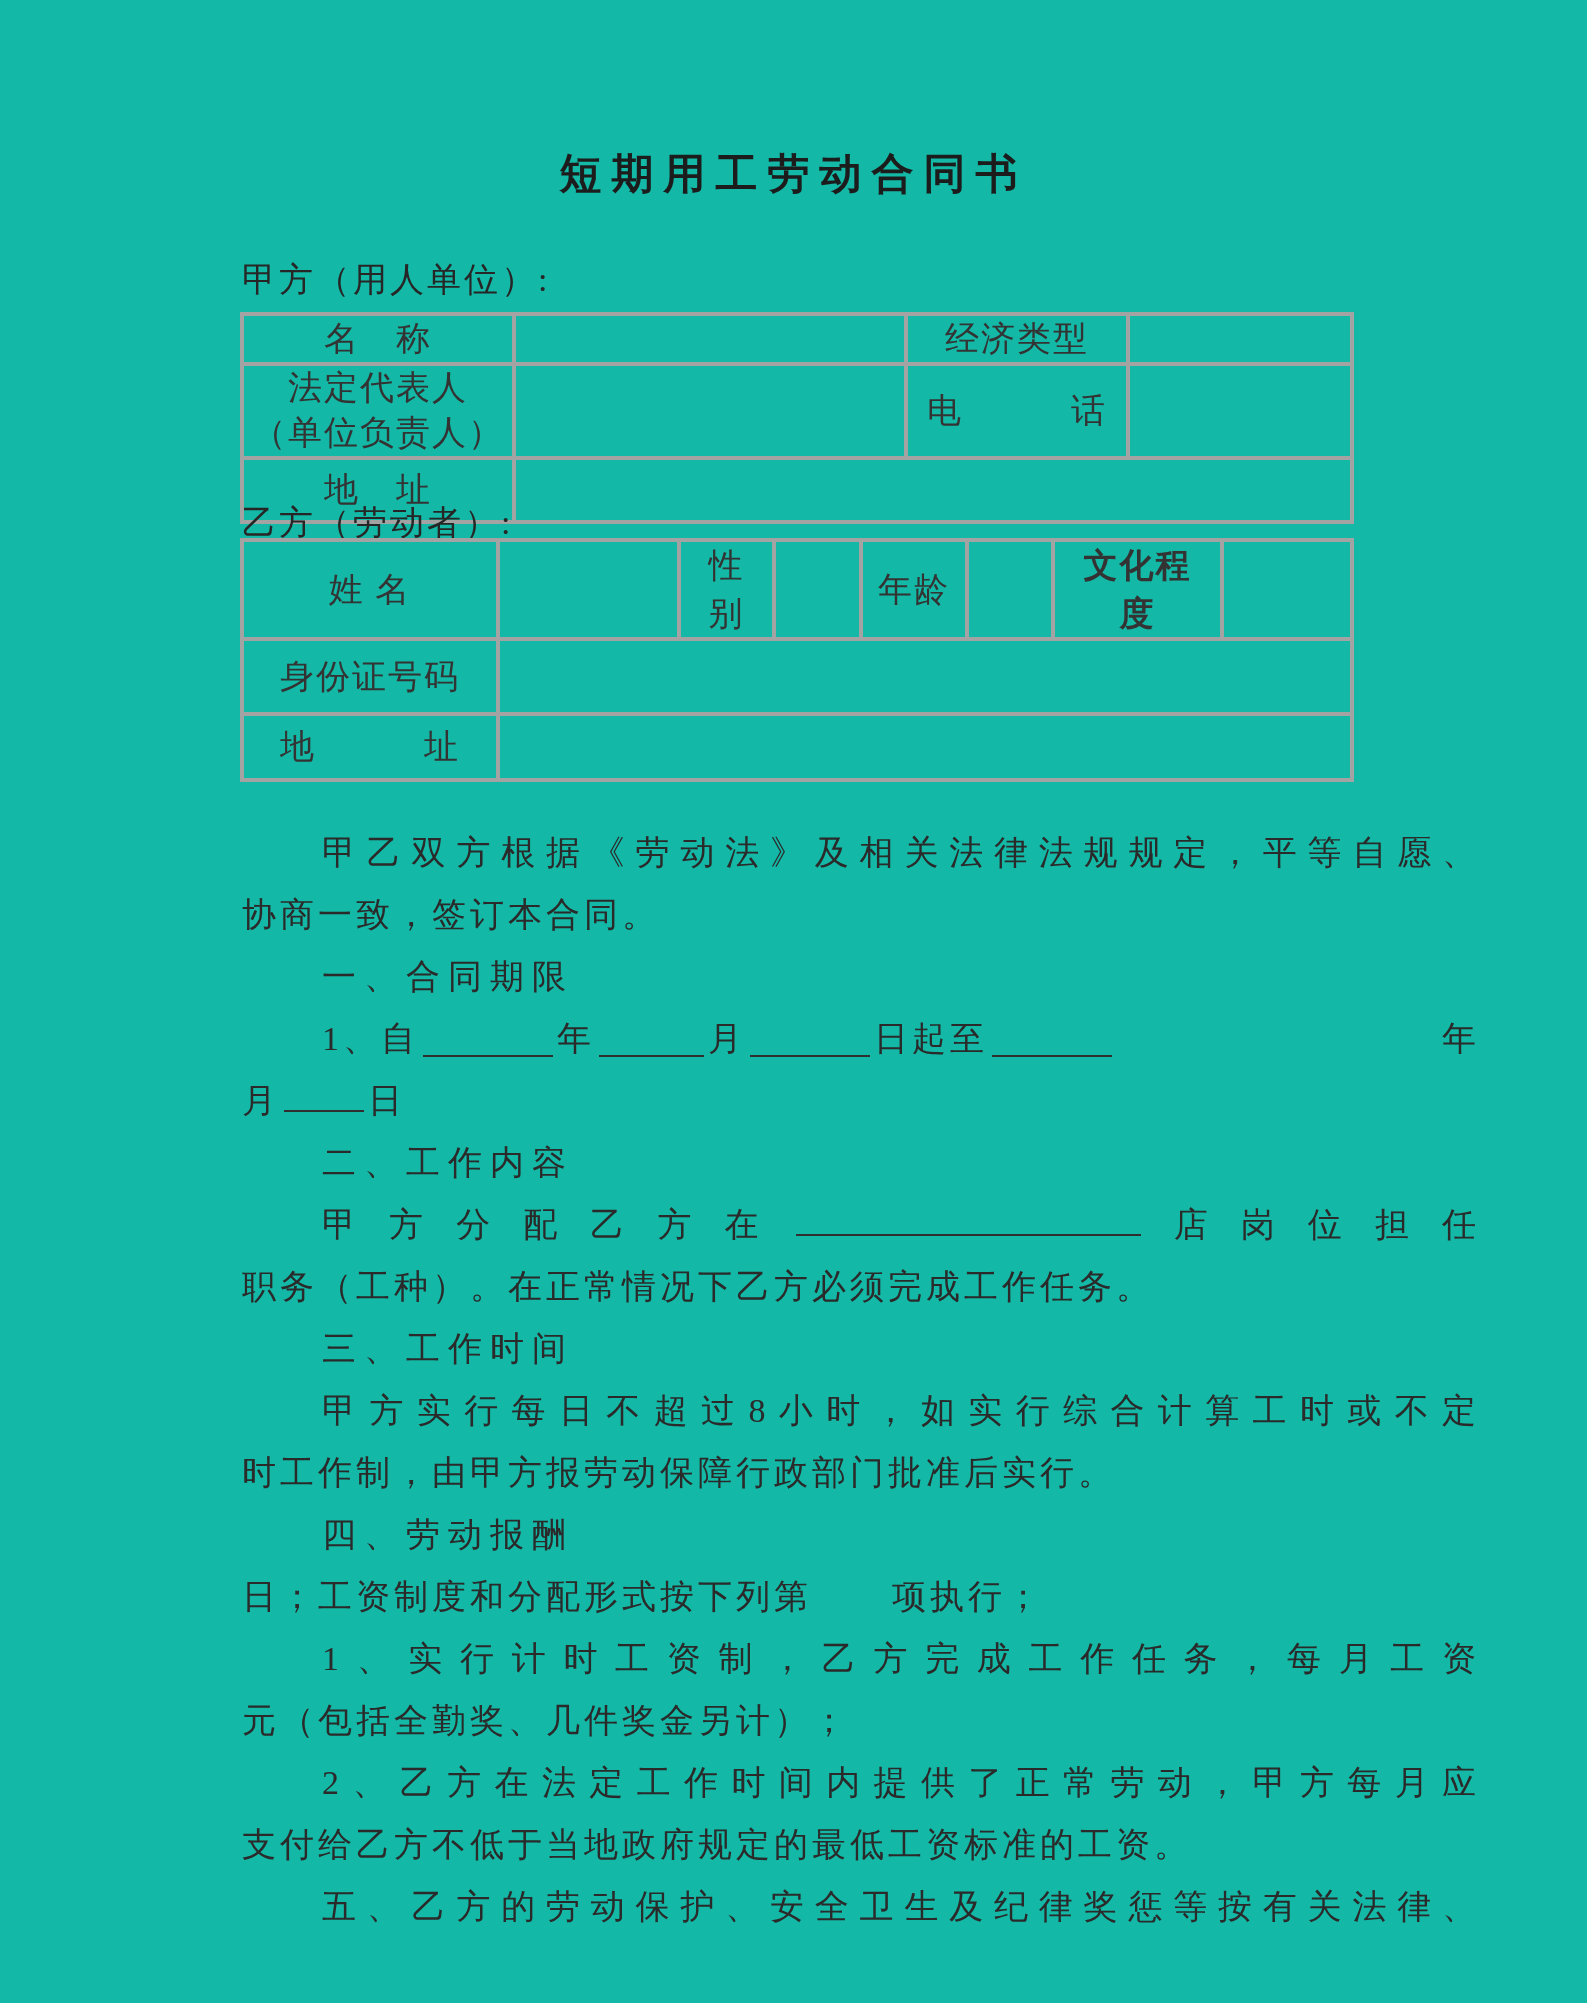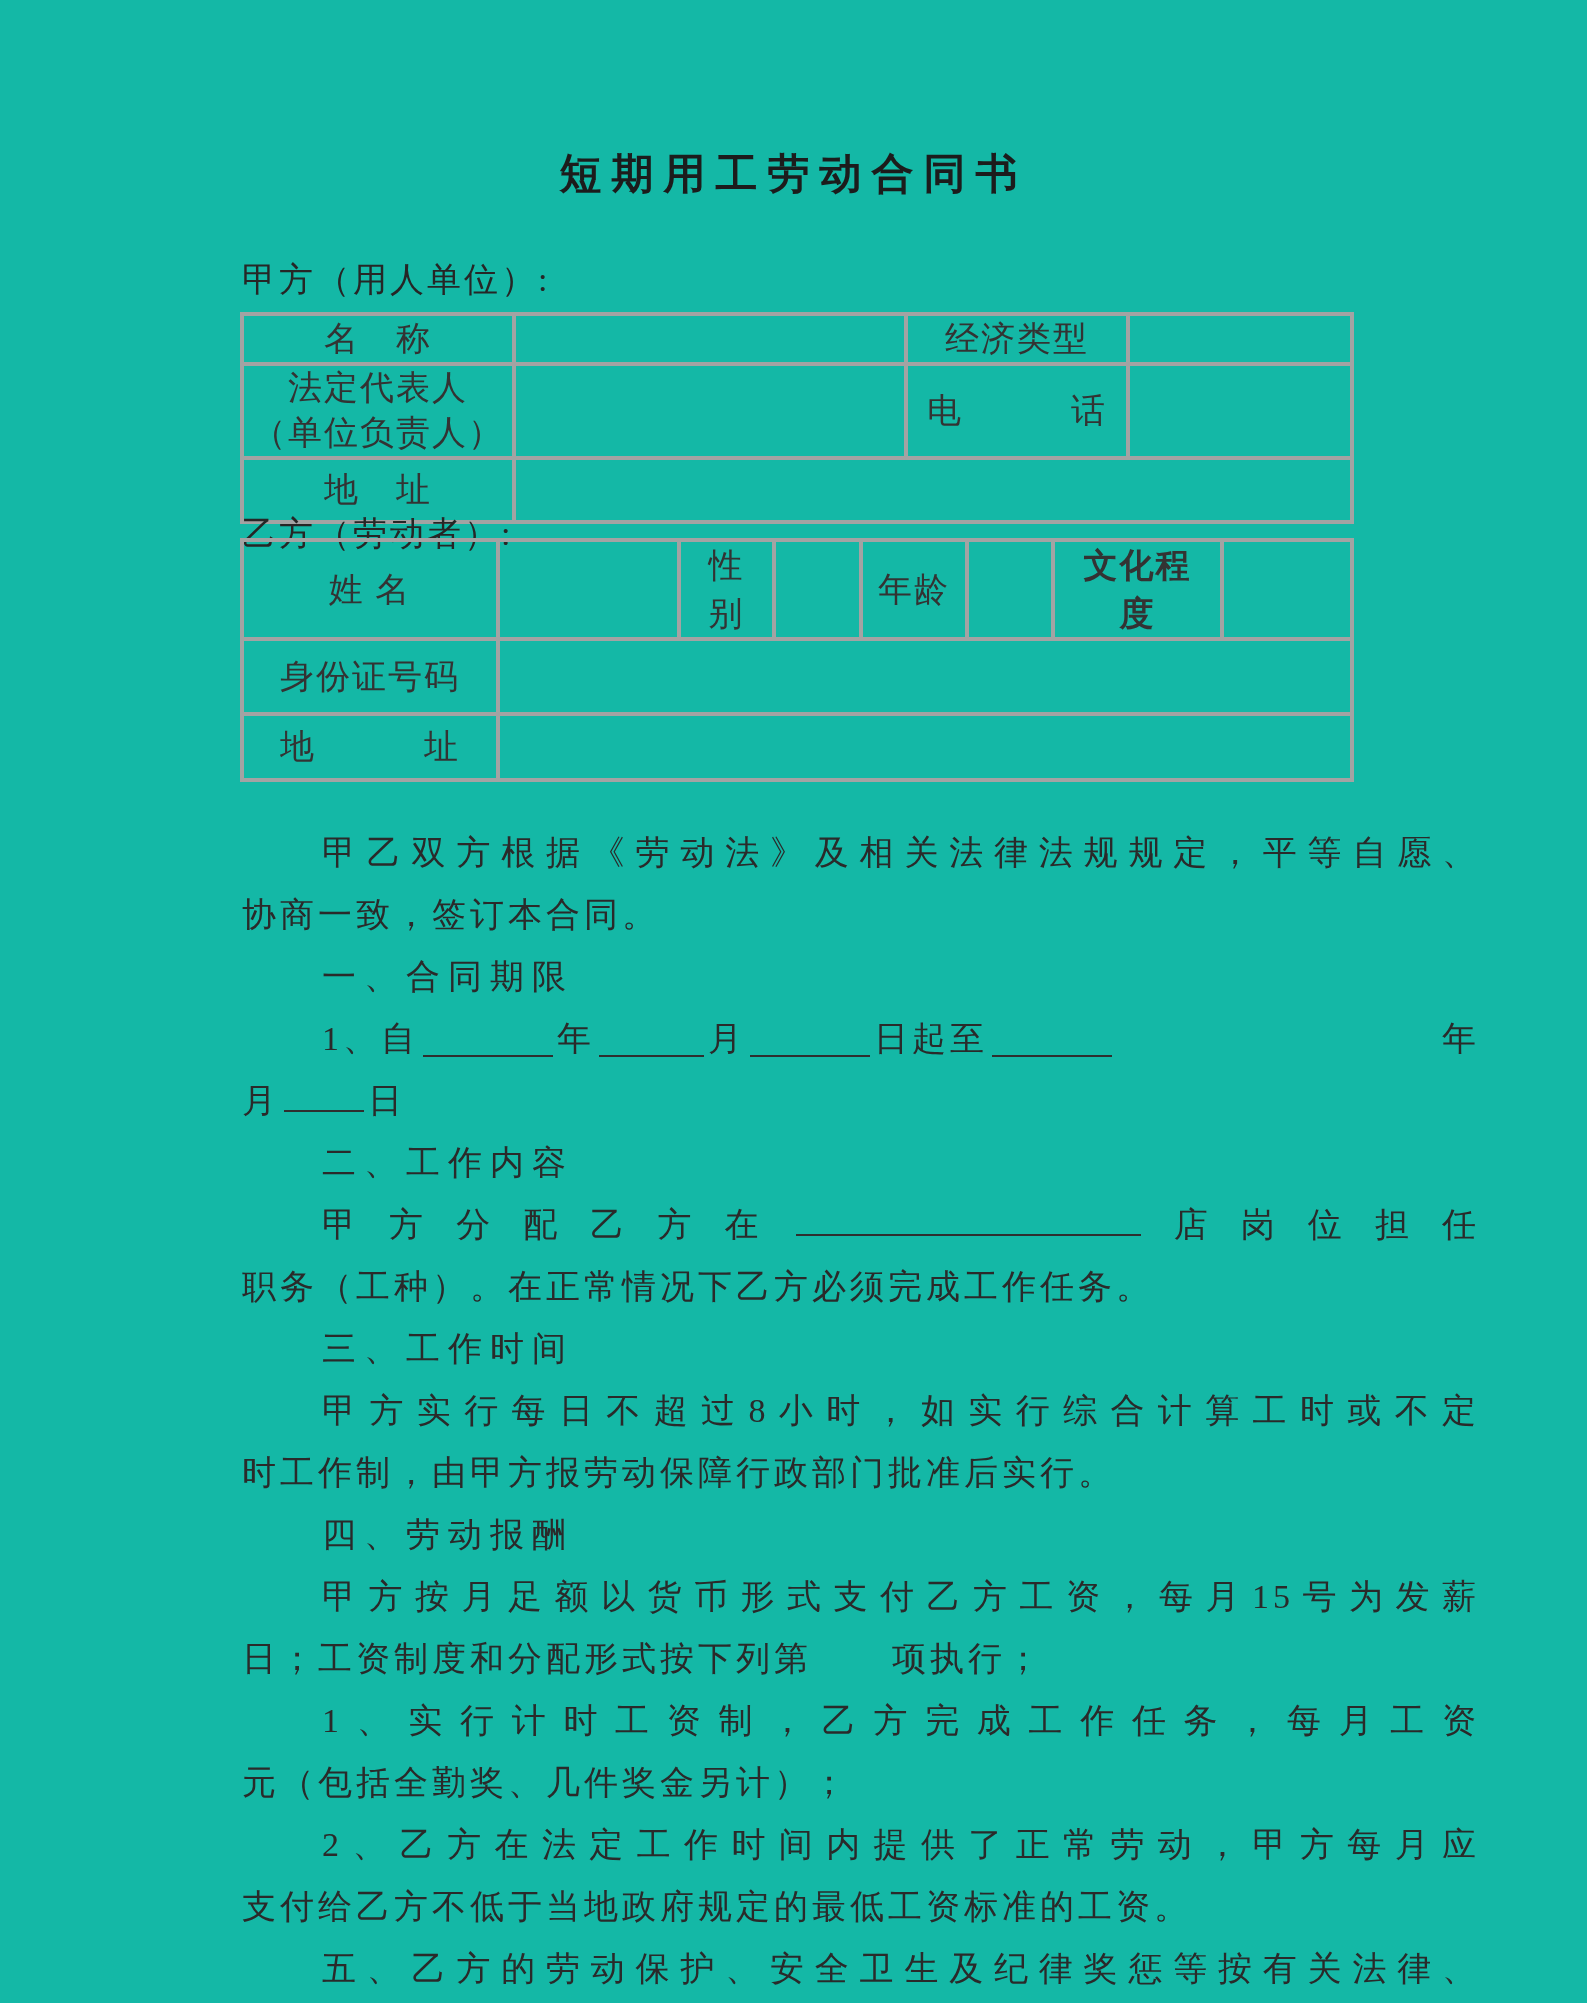--- a/index.html
+++ b/index.html
@@ -19,21 +19,21 @@
     color:#1c1c1c;
     white-space:nowrap;
   }
   .party-label{
     position:absolute;left:242px;
     font-size:34px;letter-spacing:3px;
     line-height:44px;height:44px;
     white-space:nowrap;
   }
   .party-a-label{top:258px;}
-  .party-b-label{top:512px;}
+  .party-b-label{top:501px;}
   table.grid{
     position:absolute;left:240px;
     border-collapse:collapse;
     table-layout:fixed;
     width:1110px;
     font-size:34px;
   }
   table.grid td{
     border:4px solid #a3a3a3;
     text-align:center;
@@ -180,21 +180,20 @@
     <div class="ln ind jst">
       <span>甲方分配乙方在</span><span class="u" style="width:345px"></span><span>店岗位担任</span>
     </div>
     <div class="ln">职务（工种）。在正常情况下乙方必须完成工作任务。</div>
 
     <div class="ln ind hd">三、工作时间</div>
     <div class="ln ind jst">甲方实行每日不超过8小时，如实行综合计算工时或不定</div>
     <div class="ln">时工作制，由甲方报劳动保障行政部门批准后实行。</div>
 
     <div class="ln ind hd">四、劳动报酬</div>
-    <div class="ln ind jst">甲方按月足额以货币形式支付乙方工资，每月15号为发薪</div>
     <div class="ln">
       <span>日；工资制度和分配形式按下列第</span><span class="gap"></span><span>项执行；</span>
     </div>
 
     <div class="ln ind jst">1、实行计时工资制，乙方完成工作任务，每月工资</div>
     <div class="ln">元（包括全勤奖、几件奖金另计）；</div>
     <div class="ln ind jst">2、乙方在法定工作时间内提供了正常劳动，甲方每月应</div>
     <div class="ln">支付给乙方不低于当地政府规定的最低工资标准的工资。</div>
 
     <div class="ln ind jst">五、乙方的劳动保护、安全卫生及纪律奖惩等按有关法律、</div>

